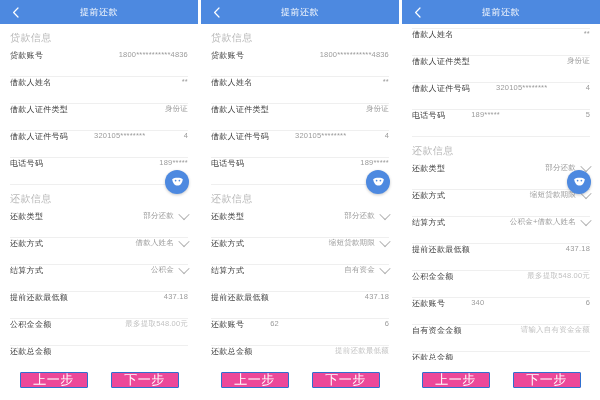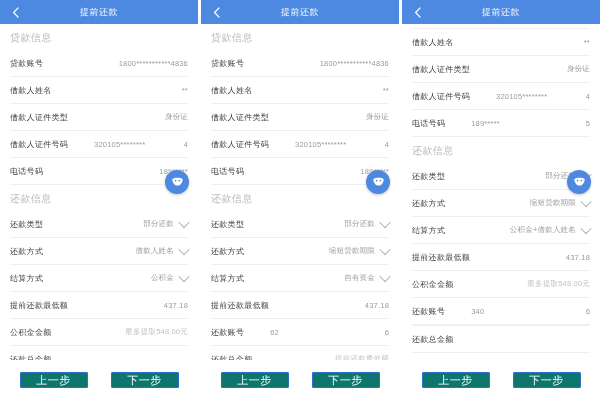--- a/index.html
+++ b/index.html
@@ -65,21 +65,21 @@
 
   .section-title{
     font-size:10px;
     color:#b9b9b9;
     padding:7px 10px 5px 10px;
     letter-spacing:.4px;
   }
 
   .row{
     display:flex;
-    align-items:center;
+    align-items:flex-start;
     justify-content:space-between;
     padding:0 10px;
     height:26px;
     background:#ffffff;
     position:relative;
   }
   .row .label{
     font-size:8px;
     color:#3e3e3e;
     letter-spacing:.3px;
@@ -140,24 +140,24 @@
     display:flex;
     align-items:center;
     justify-content:space-around;
     padding:0 8px;
     box-sizing:border-box;
     z-index:8;
   }
   .btn{
     width:68px;
     height:16px;
-    background:#0f766e;
+    background:#ec4899;
     border:1px solid #2f6fd0;
     color:#ffffff;
-    font-size:11px;
+    font-size:13px;
     letter-spacing:.5px;
     display:flex;align-items:center;justify-content:center;
     border-radius:1px;
     box-sizing:border-box;
   }
 </style>
 </head>
 <body>
 
 <div class="stage">
@@ -459,20 +459,26 @@
             </div>
             <div class="divider"></div>
             <div class="row">
               <span class="label">还款账号</span>
               <span class="value split">
                 <span class="masked">340</span>
                 <span>6</span>
               </span>
             </div>
             <div class="divider"></div>
+            <div class="row">
+              <span class="label">自有资金金额</span>
+              <span class="value placeholder">
+                <span>请输入自有资金金额</span>
+              </span>
+            </div>
             <div class="divider"></div>
             <div class="row">
               <span class="label">还款总金额</span>
               <span class="value">
                 <span></span>
               </span>
             </div>
             <div class="divider"></div>
           </div>
           <div class="fab">

